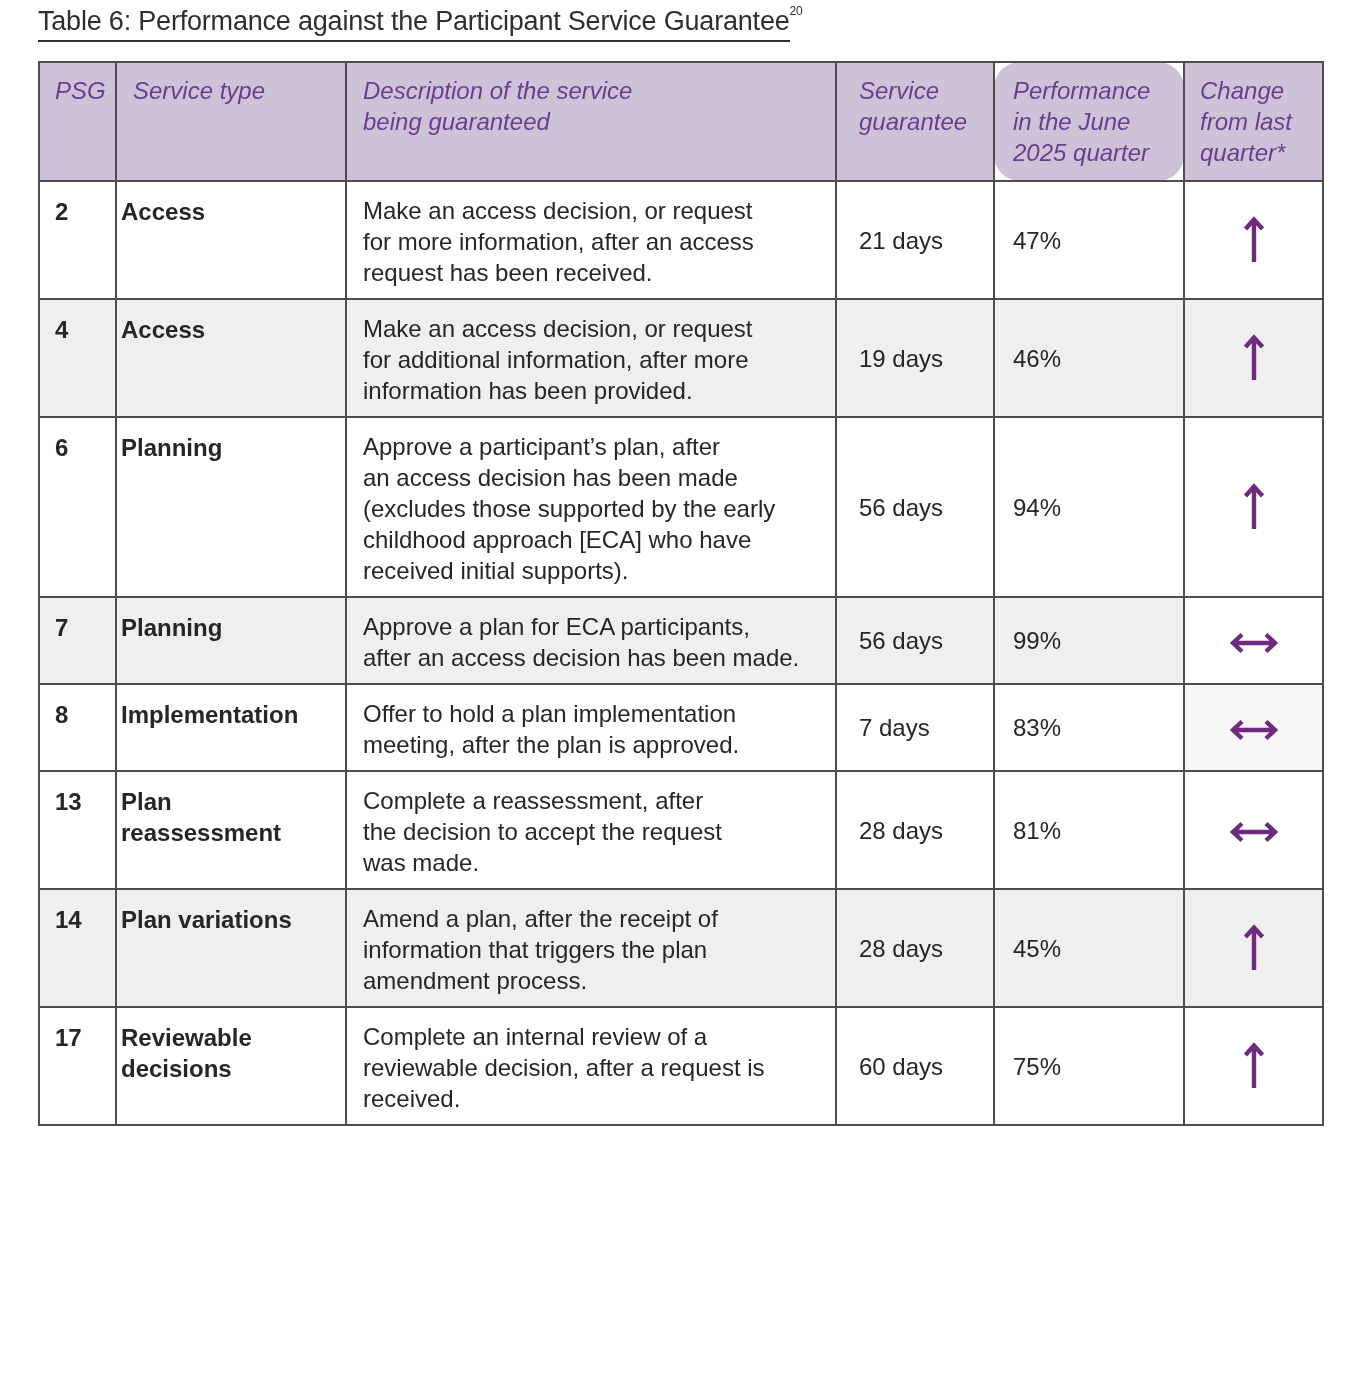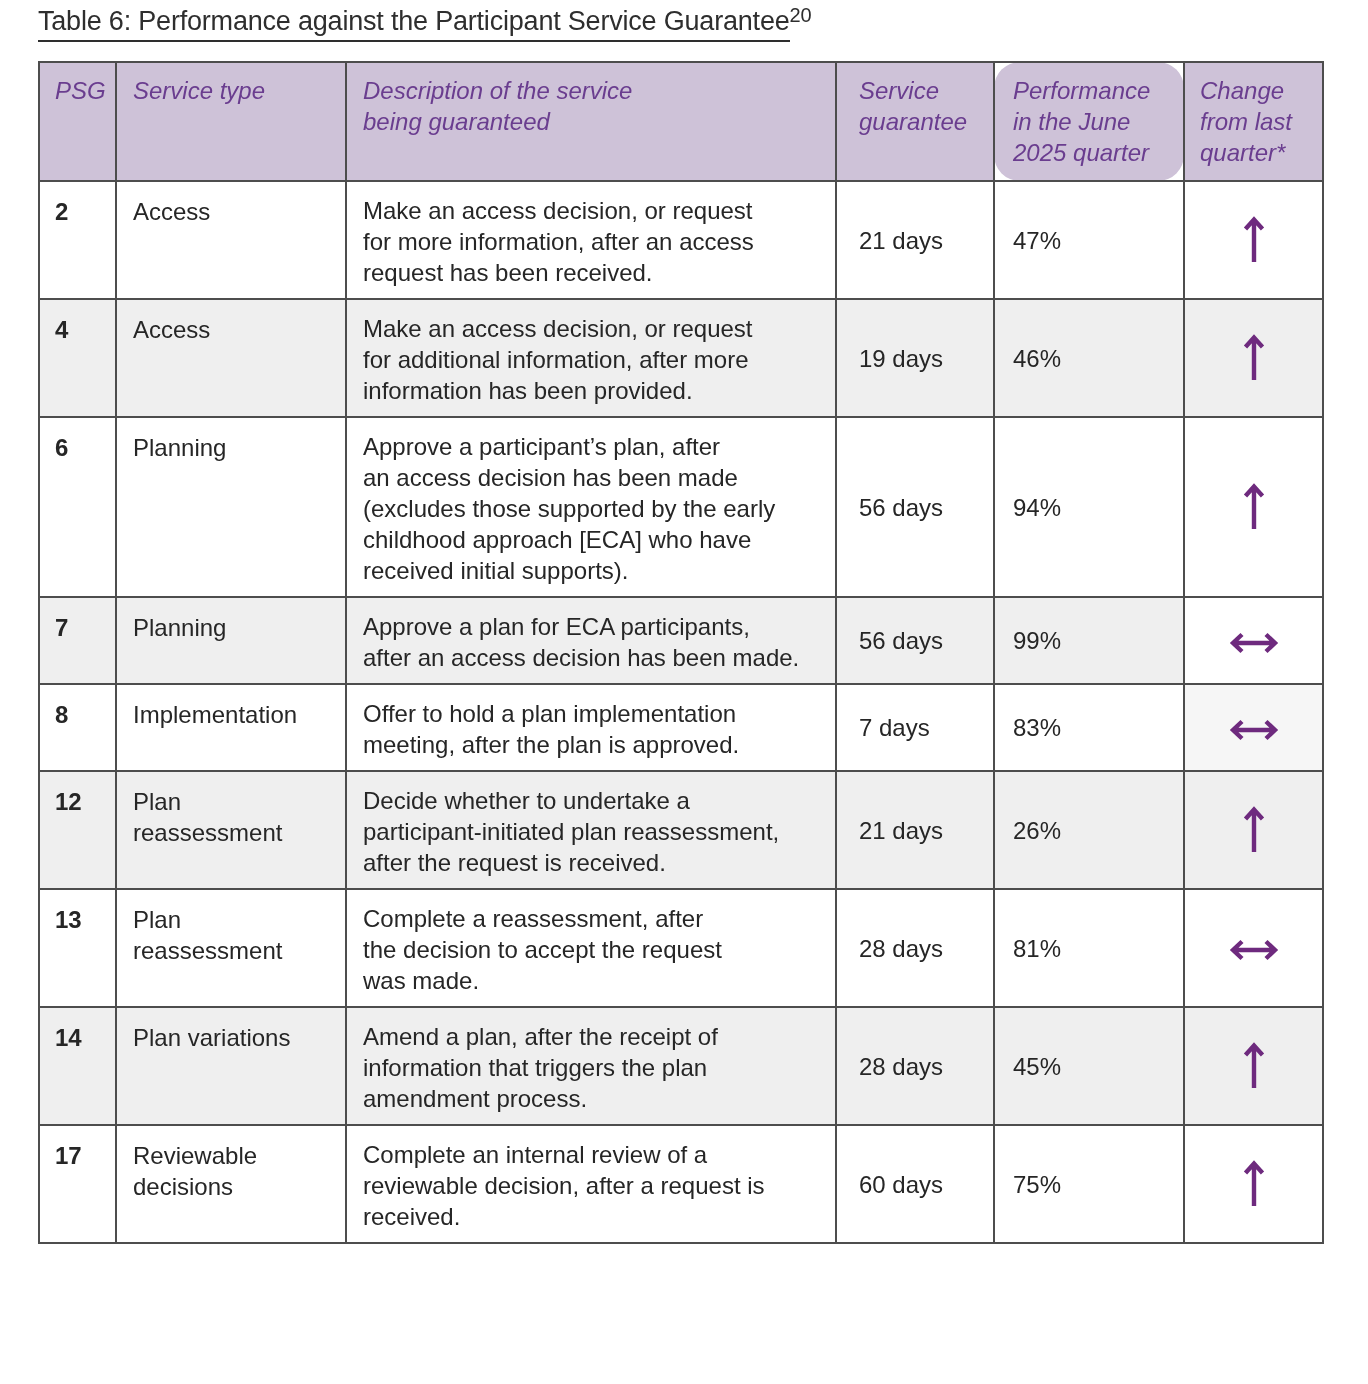--- a/index.html
+++ b/index.html
@@ -25,21 +25,21 @@
     font-weight:400;
     color:var(--title);
     letter-spacing:-0.2px;
   }
   .title-underline{
     border-bottom:2px solid var(--title);
     padding-bottom:4px;
     margin-top:12px;
   }
   .title-sup{
-    font-size:20px;
+    font-size:12px;
     vertical-align:top;
     position:relative;
     top:-2px;
   }
   table.psg-table{
     margin-top:24px;
     border-collapse:collapse;
     table-layout:fixed;
     width:1284px;
   }
@@ -62,22 +62,22 @@
   th.col-guarantee{padding-left:22px;}
   th.col-performance{padding-left:18px;border-radius:26px;}
   th.col-change{padding-left:15px;}
   td.psg-cell{
     vertical-align:top;
     padding:14px 6px 10px 15px;
     font-weight:700;
   }
   td.service-cell{
     vertical-align:top;
-    padding:14px 10px 10px 16px;
-    font-weight:400;
+    padding:14px 10px 10px 4px;
+    font-weight:700;
   }
   td.desc-cell{
     vertical-align:top;
     padding:13px 10px 10px 16px;
   }
   td.guarantee-cell{
     vertical-align:middle;
     padding:8px 8px 8px 22px;
   }
   td.perf-cell{
@@ -165,30 +165,20 @@
       <td class="psg-cell bg-white">8</td>
       <td class="service-cell bg-white">Implementation</td>
       <td class="desc-cell bg-white">Offer to hold a plan implementation<br>meeting, after the plan is approved.</td>
       <td class="guarantee-cell bg-white">7 days</td>
       <td class="perf-cell bg-white">83%</td>
       <td class="change-cell bg-faint"><svg viewBox="0 0 50 22" width="50" height="22" class="arrow-svg">
               <path d="M4.5 11 L45.5 11 M13 2.5 L4 11 L13 19.5 M37 2.5 L46 11 L37 19.5" fill="none" stroke="#6E2A7E" stroke-width="4.4"></path>
             </svg></td>
     </tr>
         <tr>
-      <td class="psg-cell bg-gray">12</td>
-      <td class="service-cell bg-gray">Plan<br>reassessment</td>
-      <td class="desc-cell bg-gray">Decide whether to undertake a<br>participant-initiated plan reassessment,<br>after the request is received.</td>
-      <td class="guarantee-cell bg-gray">21 days</td>
-      <td class="perf-cell bg-gray">26%</td>
-      <td class="change-cell bg-gray"><svg viewBox="0 0 24 50" width="24" height="50" class="arrow-svg">
-              <path d="M12 47 L12 5 M3.5 14 L12 4.5 L20.5 14" fill="none" stroke="#6E2A7E" stroke-width="4.4"></path>
-            </svg></td>
-    </tr>
-        <tr>
       <td class="psg-cell bg-white">13</td>
       <td class="service-cell bg-white">Plan<br>reassessment</td>
       <td class="desc-cell bg-white">Complete a reassessment, after<br>the decision to accept the request<br>was made.</td>
       <td class="guarantee-cell bg-white">28 days</td>
       <td class="perf-cell bg-white">81%</td>
       <td class="change-cell bg-white"><svg viewBox="0 0 50 22" width="50" height="22" class="arrow-svg">
               <path d="M4.5 11 L45.5 11 M13 2.5 L4 11 L13 19.5 M37 2.5 L46 11 L37 19.5" fill="none" stroke="#6E2A7E" stroke-width="4.4"></path>
             </svg></td>
     </tr>
         <tr>

